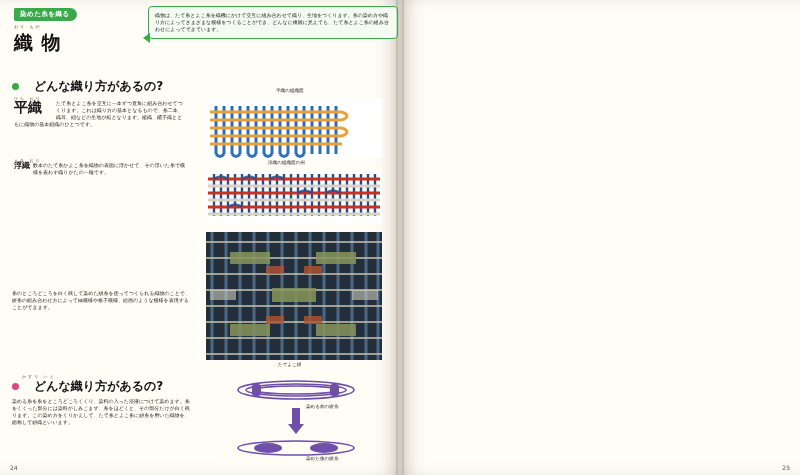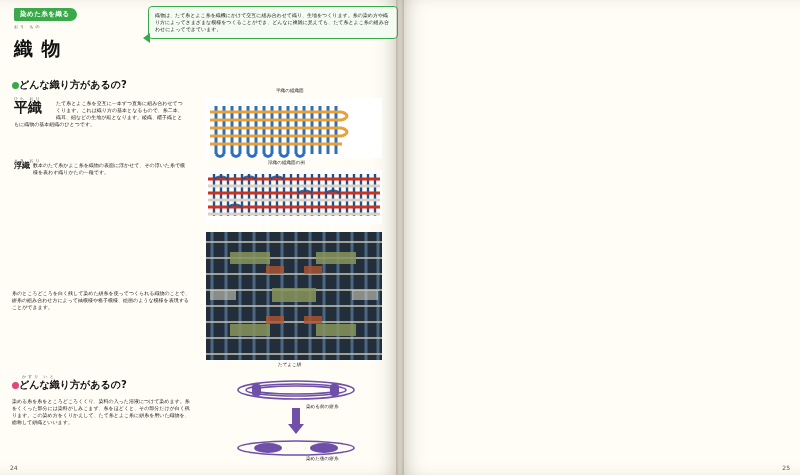--- a/index.html
+++ b/index.html
@@ -26,26 +26,26 @@
   .title-band{
     position:absolute;display:flex;flex-direction:column;align-items:flex-start;
   }
   .ribbon{
     display:inline-block;background:#3aa94a;color:#fff;
     font-size:6.5px;font-weight:bold;padding:2px 7px 2px 6px;
     border-radius:2px 9px 9px 2px;letter-spacing:.5px;
   }
   .ribbon.pink{background:#e0457b;}
   .bigtitle{
-    font-size:19px;font-weight:bold;letter-spacing:1px;margin-top:8px;color:#111;
+    font-size:19px;font-weight:bold;letter-spacing:1px;margin-top:2px;color:#111;
   }
   .bigtitle.pink{color:#b8205c;}
   .ruby{font-size:4px;color:#444;letter-spacing:2px;margin-bottom:-1px;}
 
-  .sec-head{display:flex;align-items:center;gap:0;font-weight:bold;font-size:10px;color:#111;}
+  .sec-head{display:flex;align-items:center;gap:15px;font-weight:bold;font-size:12px;color:#111;}
   .bullet{width:7px;height:7px;border-radius:50%;background:#3aa94a;display:inline-block;}
   .bullet.pink{background:#e0457b;}
 
   
   .callout{
     position:absolute;border:1px solid #3aa94a;border-radius:4px;
     background:#f4fbf2;padding:5px 6px;
   }
   .callout .tail{
     position:absolute;left:-6px;top:26px;width:0;height:0;

